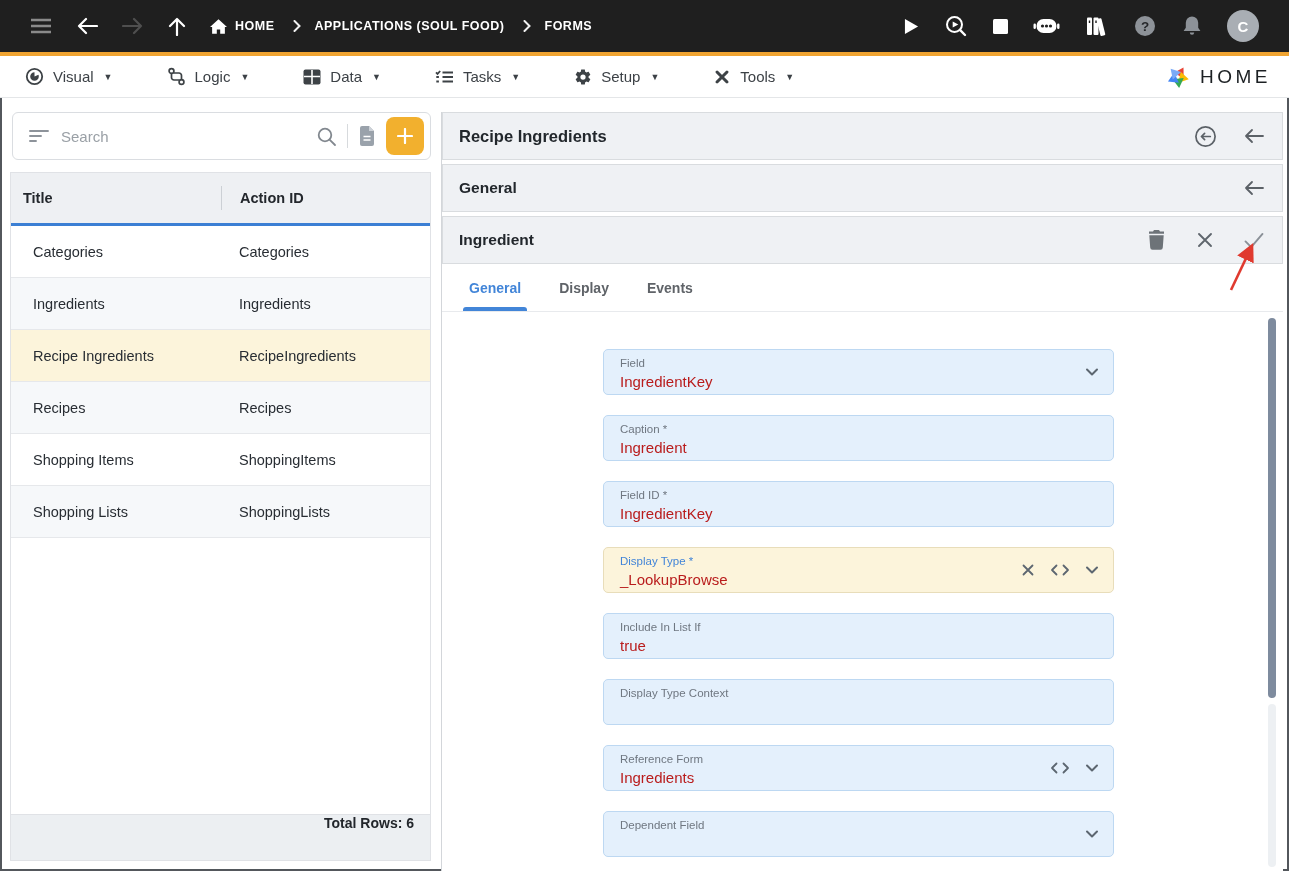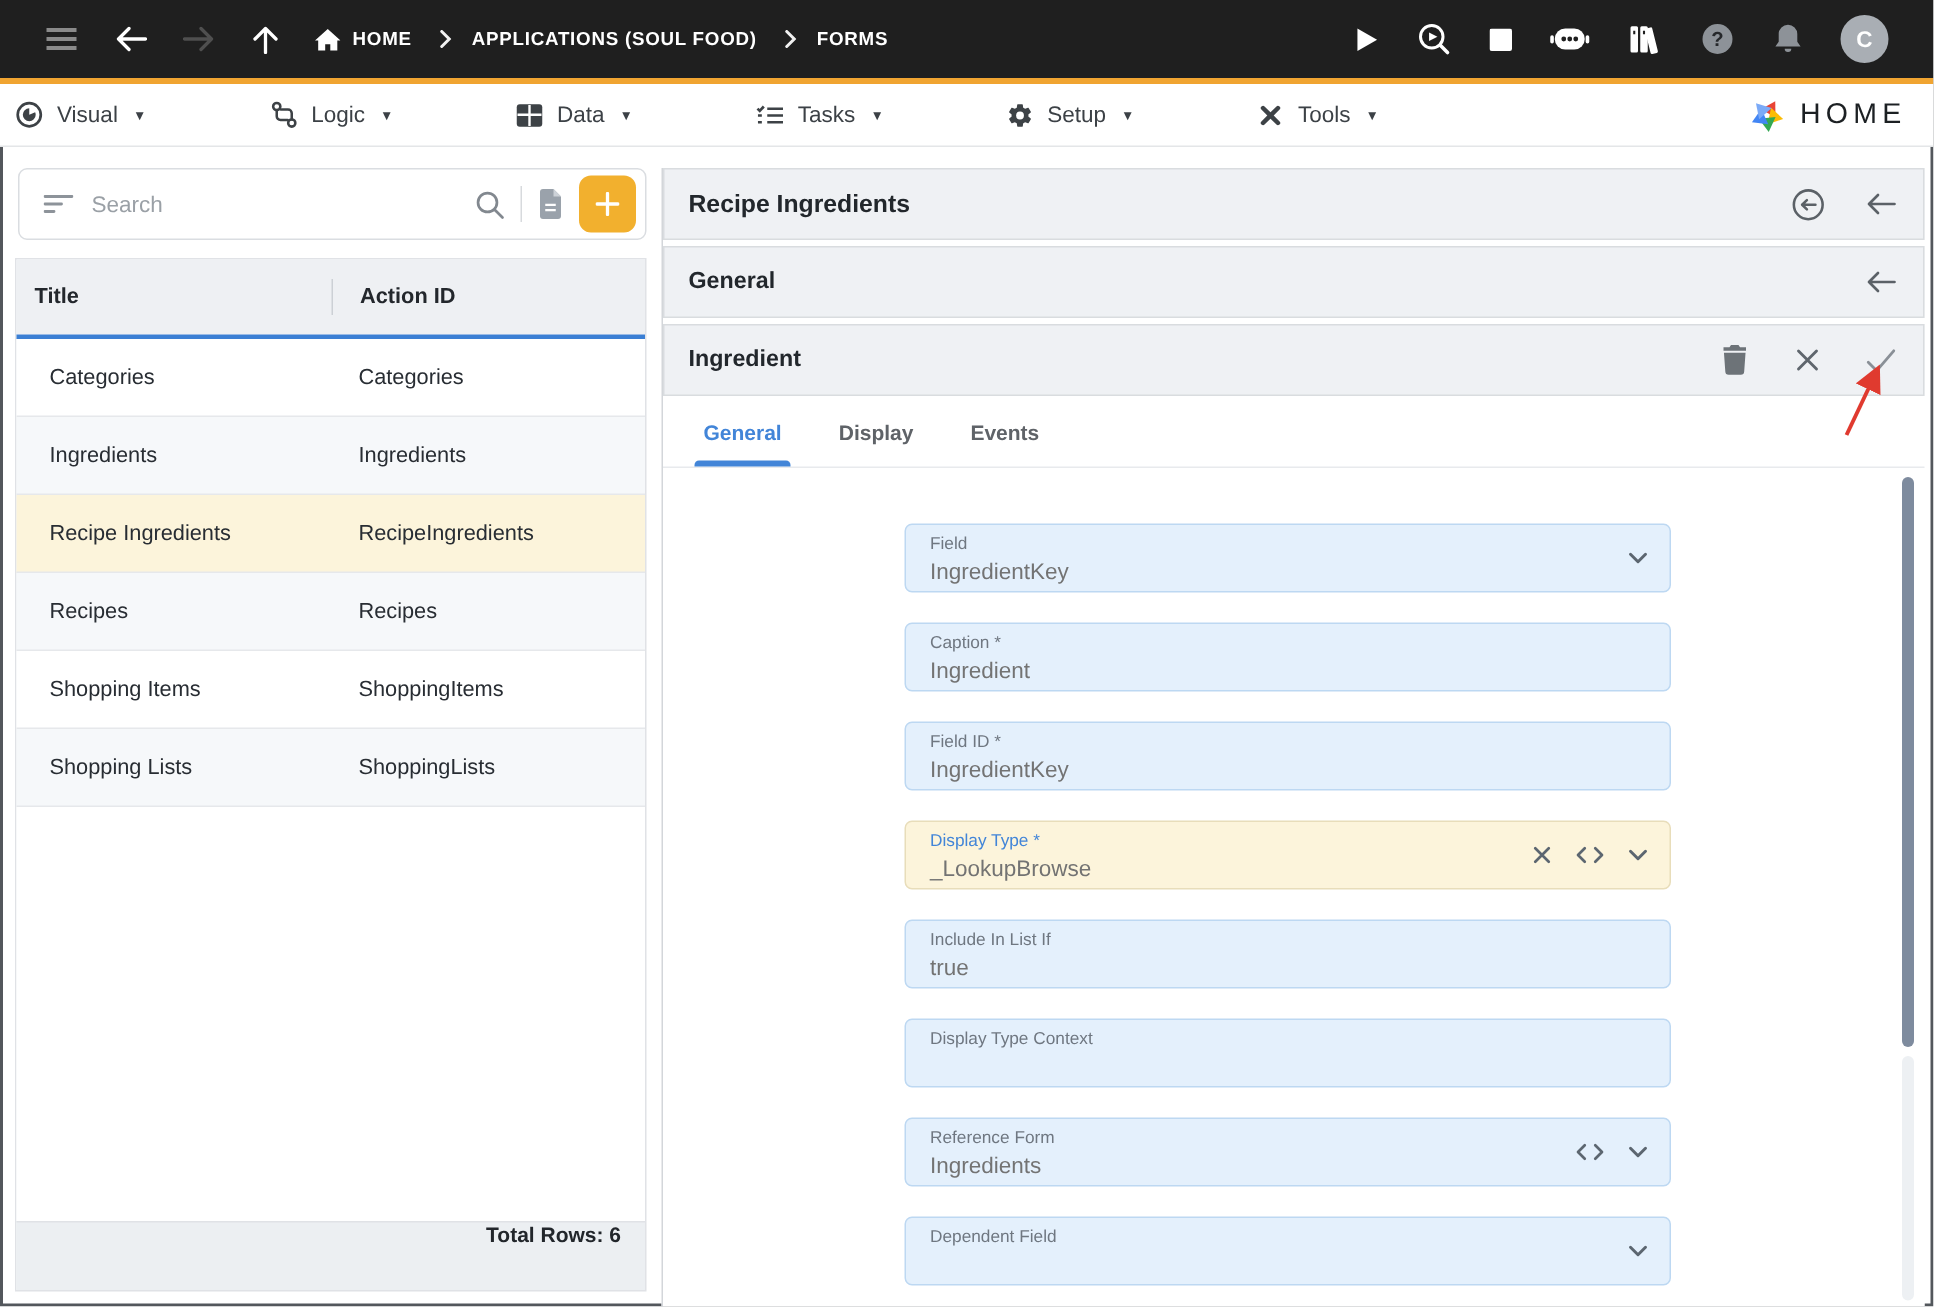--- a/index.html
+++ b/index.html
@@ -17,21 +17,21 @@
   .crumb-group { display:flex; align-items:center; gap:8px; margin-right:18px; cursor:pointer; }
   .crumb { color:#ffffff; font-size:12.5px; font-weight:bold; letter-spacing:.5px; white-space:nowrap; }
   .crumb-sep { display:flex; align-items:center; margin:0 14px 0 0; }
   .tb-right { display:flex; align-items:center; gap:25px; }
   .avatar { width:32px; height:32px; border-radius:50%; background:#a9aeb4; color:#fff;
             display:flex; align-items:center; justify-content:center; font-size:15px; font-weight:bold; cursor:pointer; }
   .accent { position:absolute; left:0; right:0; top:52px; height:4px; background:#f0a431; }
 
   
   .menubar { position:absolute; left:0; right:0; top:56px; height:42px; background:#fff;
-             border-bottom:1px solid #e4e6e8; display:flex; align-items:center; padding:0 18px 0 10px;gap:28px; }
+             border-bottom:1px solid #e4e6e8; display:flex; align-items:center; padding:0 18px 0 25px; }
   .menu-item { display:flex; align-items:center; gap:9px; margin-right:54px; cursor:pointer; }
   .menu-label { font-size:15px; color:#3c4146; }
   .menu-caret { font-size:9px; color:#3c4146; margin-left:1px; }
   .brand { margin-left:auto; display:flex; align-items:center; gap:9px; }
   .brand-text { font-size:19px; letter-spacing:3.5px; color:#1c2023; font-weight:500; }
 
   
   .search-bar { position:absolute; left:12px; top:112px; width:419px; height:48px; background:#fff;
                 border:1px solid #dadde1; border-radius:6px; display:flex; align-items:center; padding:0 6px 0 16px; }
   .search-input { flex:1; border:none; outline:none; font-size:15px; color:#14532d; background:transparent; min-width:0; }
@@ -78,21 +78,21 @@
   .tab.active::after { content:""; position:absolute; left:-3px; right:-3px; bottom:0; height:4px;
                        background:#4285d8; border-radius:3px 3px 0 0; }
 
   .content { flex:1 1 auto; position:relative; background:#fff; overflow:hidden; }
   .fields { position:absolute; left:161px; top:37px; width:511px; display:flex; flex-direction:column; gap:20px; }
   .field { position:relative; height:46px; background:#e4f0fc; border:1px solid #bdd8f2; border-radius:5px;
            padding:6px 100px 0 16px; cursor:text; }
   .field.highlight { background:#fcf4db; border-color:#e8ddba; }
   .f-label { display:block; font-size:11.5px; color:#6f7781; line-height:14px; white-space:nowrap; }
   .field.highlight .f-label { color:#4285d8; }
-  .f-value { display:block; font-size:15px; color:#737373; line-height:21px; margin-top:1px; white-space:nowrap; }
+  .f-value { display:block; font-size:15px; color:#b91c1c; line-height:21px; margin-top:1px; white-space:nowrap; }
   .f-icons { position:absolute; right:12px; top:0; height:100%; display:flex; align-items:center; gap:13px; }
   .f-icons span { display:flex; align-items:center; cursor:pointer; }
 
   .scroll-thumb { position:absolute; right:7px; top:6px; width:8px; height:380px; border-radius:4px;
                   background:#7e8b9e; cursor:pointer; }
   .scroll-track { position:absolute; right:7px; top:392px; bottom:4px; width:8px; border-radius:4px;
                   background:#edf0f3; }
 
   .annotation-arrow { position:absolute; left:1218px; top:242px; width:46px; height:52px; pointer-events:none; z-index:50; }
 </style>

